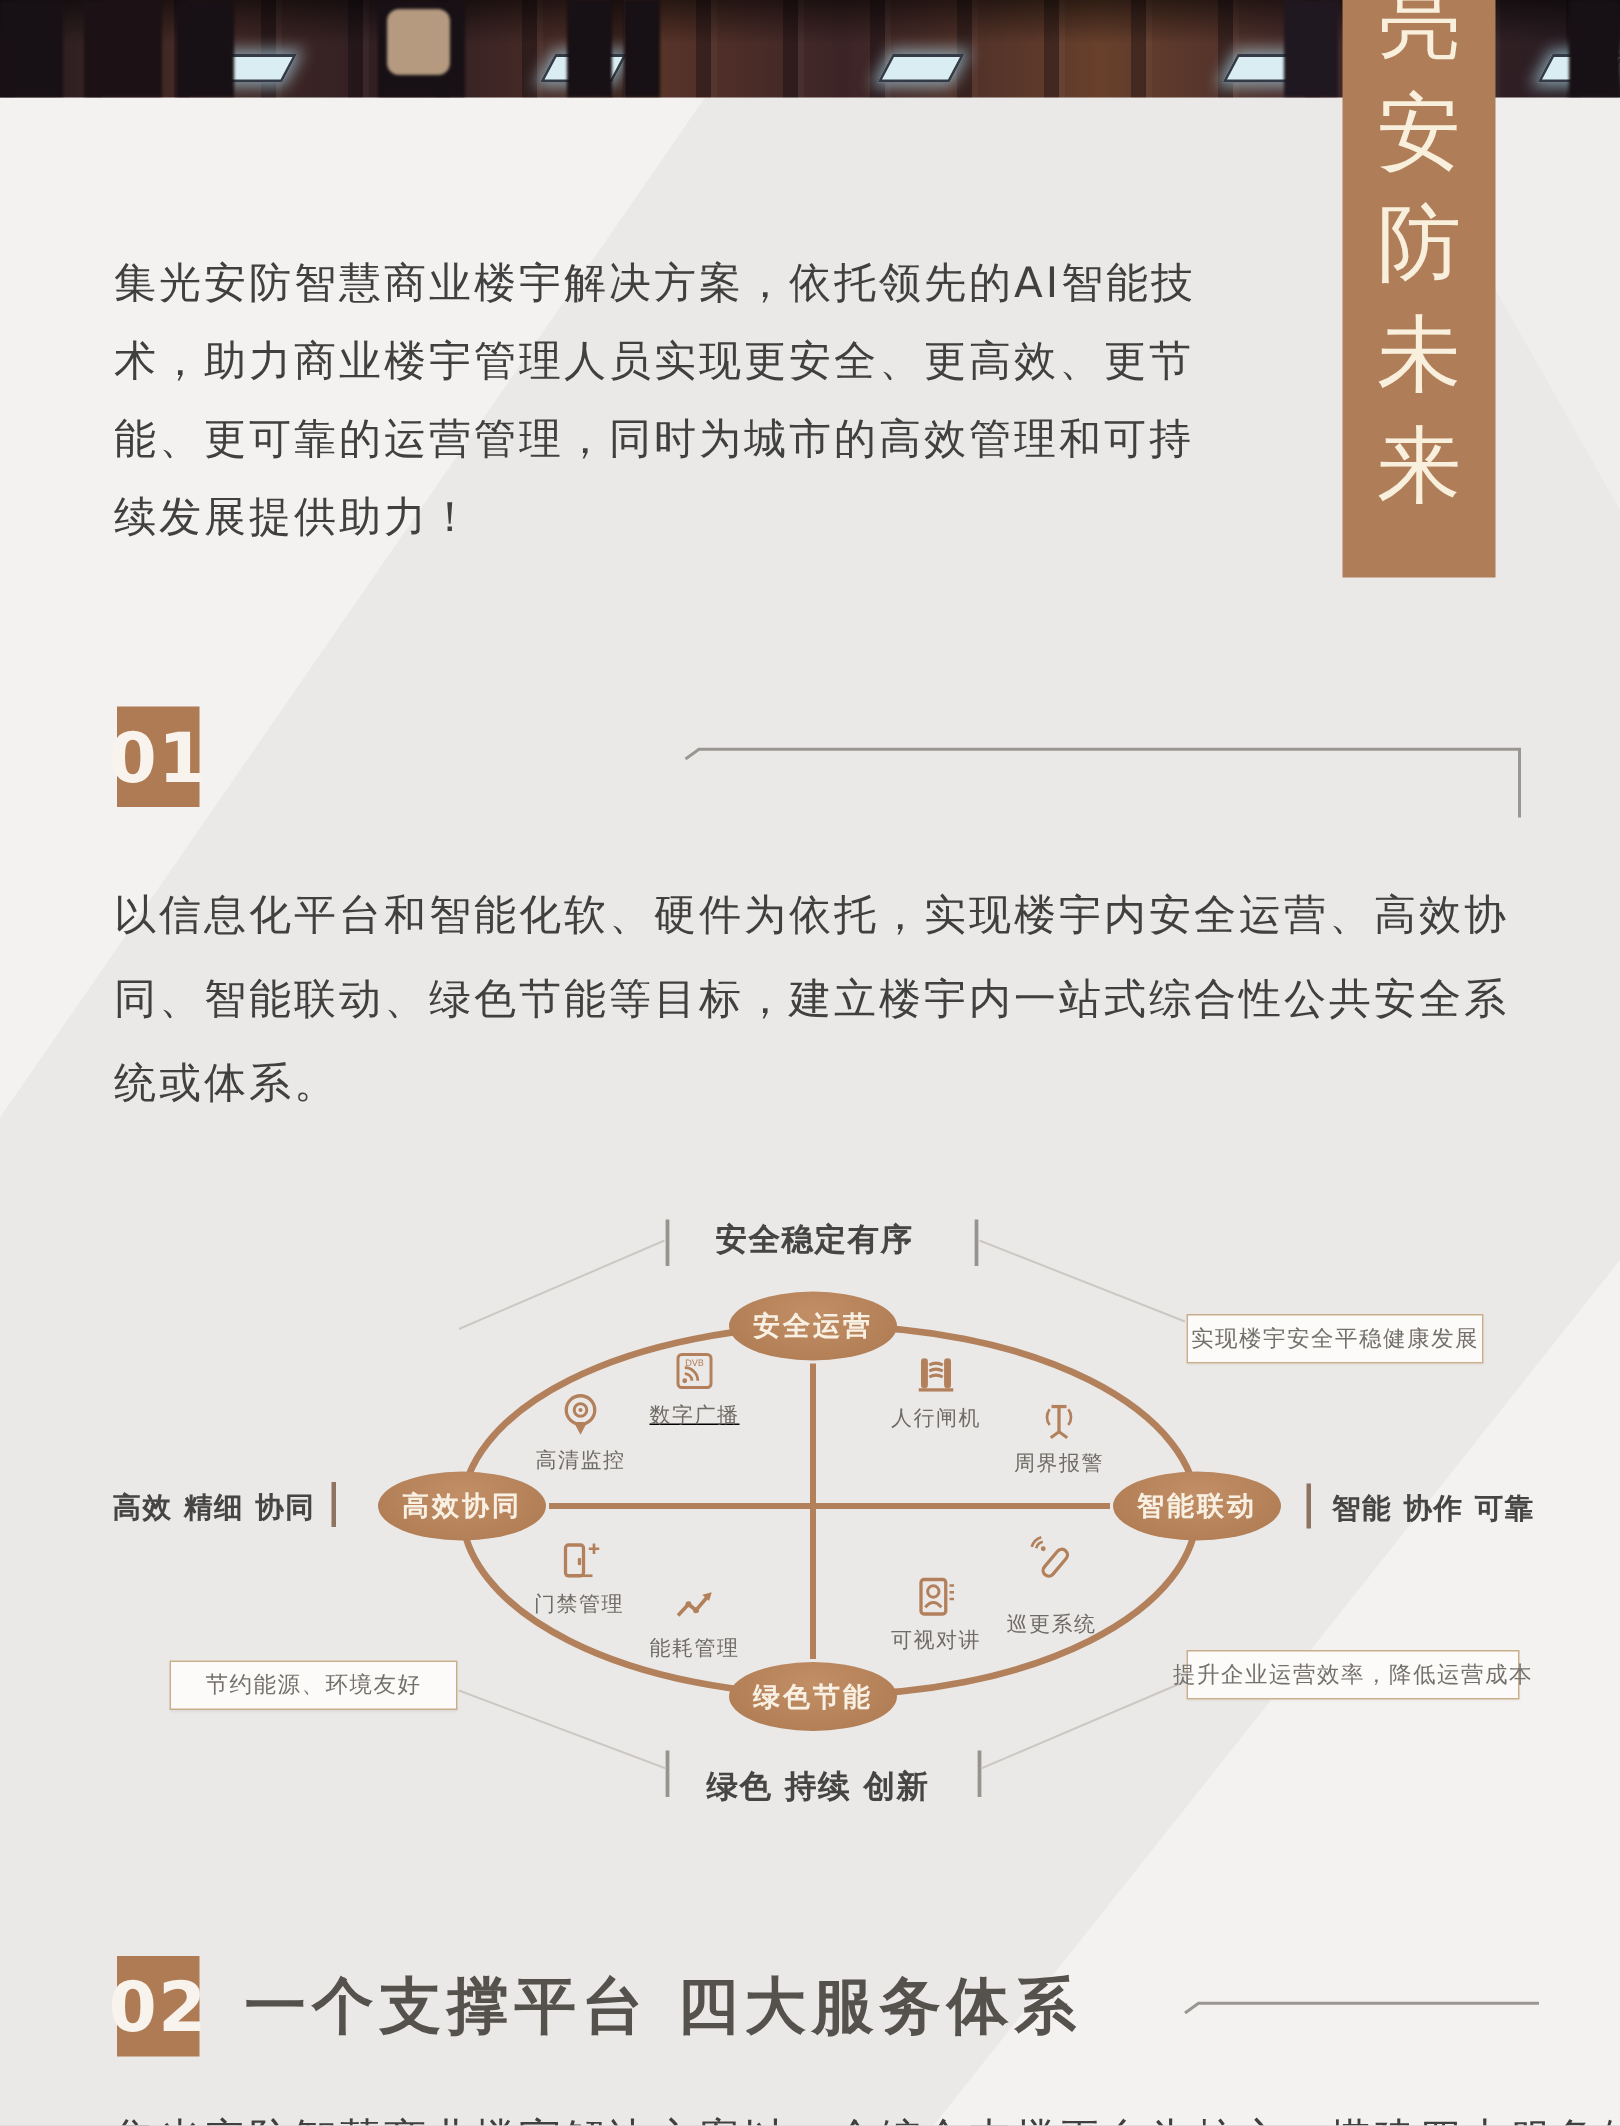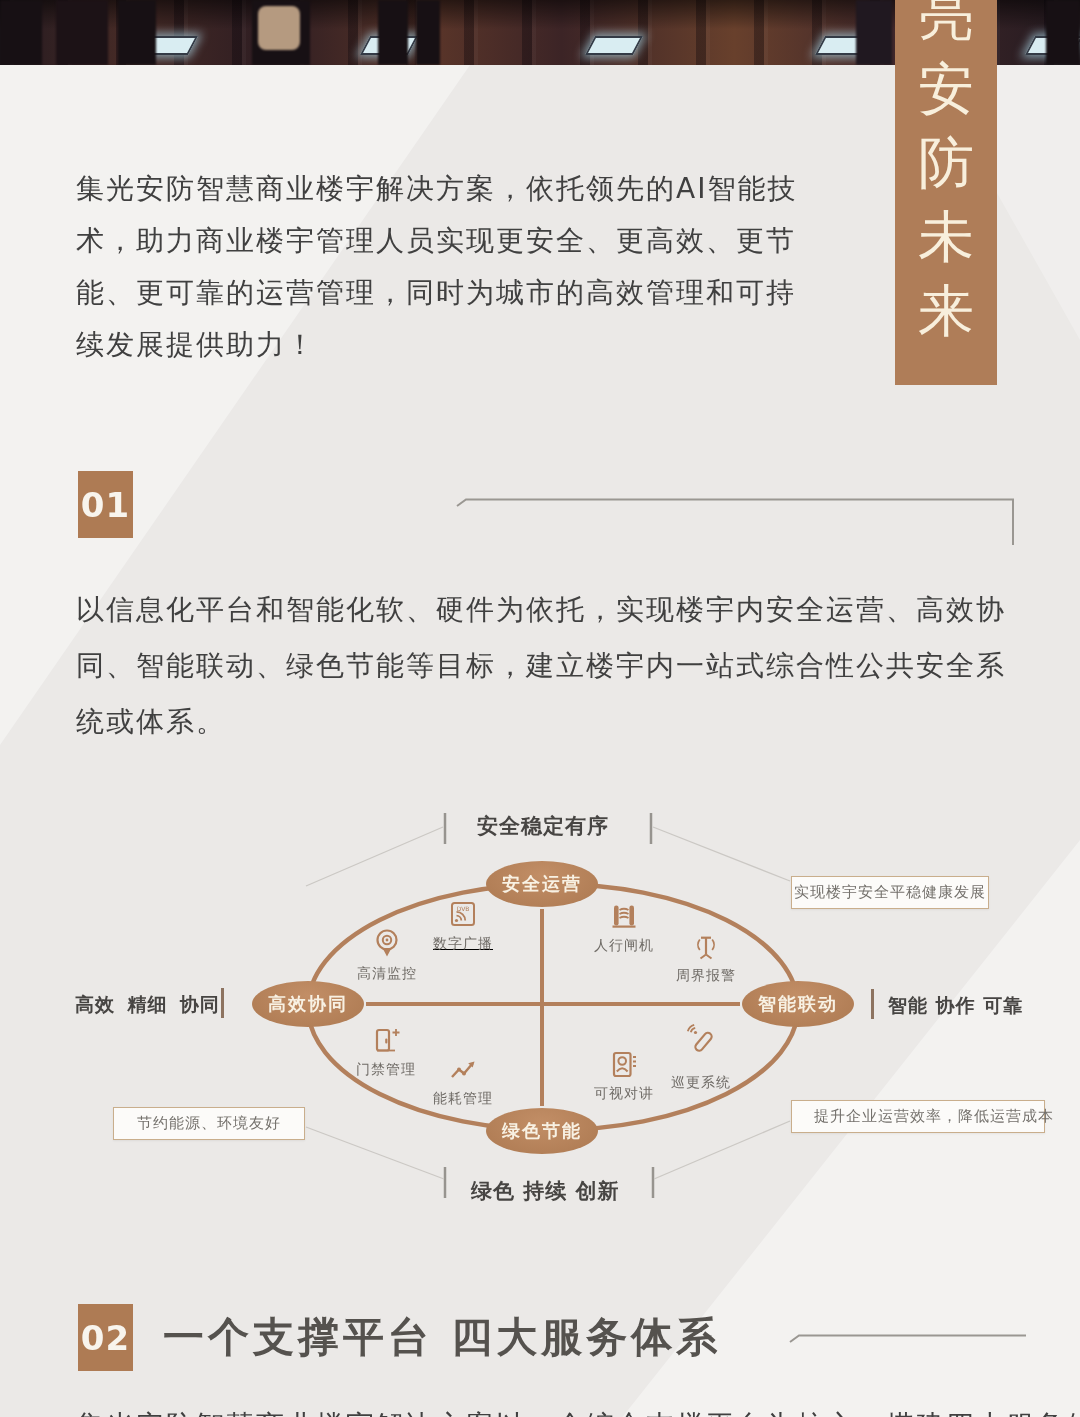--- a/index.html
+++ b/index.html
@@ -36,52 +36,52 @@
 
   
   .para{position:absolute;color:#404040;font-size:28px;letter-spacing:2px;white-space:pre-line;}
   .intro{left:76px;top:163px;width:800px;line-height:52px;}
   .body1{left:76px;top:582px;width:965px;line-height:56px;}
   .partial{left:76px;top:1400px;width:1100px;line-height:52px;white-space:nowrap;}
 
   
   .sec{position:absolute;left:78px;display:flex;align-items:center;gap:30px;}
   .sec1{top:471px;}  .sec2{top:1304px;}
-  .num{width:55px;height:67px;background:#AE7B54;color:#F8F4ED;font-size:34px;font-weight:bold;
+  .num{width:55px;height:67px;background:#AE7B54;color:#F8F4ED;font-size:46px;font-weight:bold;
     display:flex;align-items:center;justify-content:center;letter-spacing:1px;}
   .sec-title{font-size:41px;font-weight:bold;color:#55524E;letter-spacing:4px;white-space:nowrap;}
 
   
   .decor{position:absolute;left:0;top:0;width:1080px;height:1417px;pointer-events:none;z-index:1;}
 
   
   .node{position:absolute;z-index:2;border-radius:50%;
     background:radial-gradient(ellipse at 50% 32%,#C28E66,#AC7951);
     color:#F8F1E3;font-weight:bold;font-size:18px;letter-spacing:2px;
     display:flex;align-items:center;justify-content:center;}
   .node-top{left:486px;top:861px;width:112px;height:46px;}
   .node-left{left:252px;top:981px;width:112px;height:46px;}
   .node-right{left:742px;top:981px;width:112px;height:46px;}
   .node-bottom{left:486px;top:1108px;width:112px;height:46px;}
 
   .dlabel{position:absolute;color:#474543;font-weight:bold;z-index:2;white-space:nowrap;}
   .label-top{left:477px;top:812px;font-size:21px;letter-spacing:1px;}
   .label-bottom{left:471px;top:1177px;font-size:21px;letter-spacing:1px;}
-  .label-left{left:75px;top:992px;font-size:19px;letter-spacing:1px;font-family:Liberation Mono, monospace;}
+  .label-left{left:75px;top:992px;font-size:19px;letter-spacing:1px;}
   .label-right{left:888px;top:993px;font-size:19px;letter-spacing:1px;}
   .vbar{position:absolute;width:3px;height:30px;background:#8D7360;z-index:2;}
   .vbar-left{left:221px;top:988px;}  .vbar-right{left:871px;top:989px;}
 
   .callout{position:absolute;z-index:2;background:#FCFBF9;border:1px solid #C9AE8C;
     color:#74716C;font-size:15px;letter-spacing:1px;white-space:nowrap;
     display:flex;align-items:center;justify-content:center;box-shadow:0 1px 2px rgba(0,0,0,.06);}
   .co-tl{left:113px;top:881px;width:190px;height:31px;}
   .co-tr{left:791px;top:876px;width:196px;height:31px;}
   .co-bl{left:113px;top:1107px;width:190px;height:31px;}
-  .co-br{left:791px;top:1100px;width:220px;height:31px;padding-left:32px;}
+  .co-br{left:791px;top:1100px;width:220px;height:31px;}
 
   .feature{position:absolute;z-index:2;display:flex;flex-direction:column;align-items:center;gap:3px;
     transform:translateX(-50%);}
   .flabel{font-size:14px;color:#6F6B66;letter-spacing:1px;white-space:nowrap;}
   .f-broadcast{left:463px;top:896px;text-decoration:underline;}
   .f-camera{left:387px;top:926px;}
   .f-turnstile{left:624px;top:898px;}
   .f-perimeter{left:706px;top:928px;}
   .f-door{left:386px;top:1022px;}
   .f-energy{left:463px;top:1051px;}

